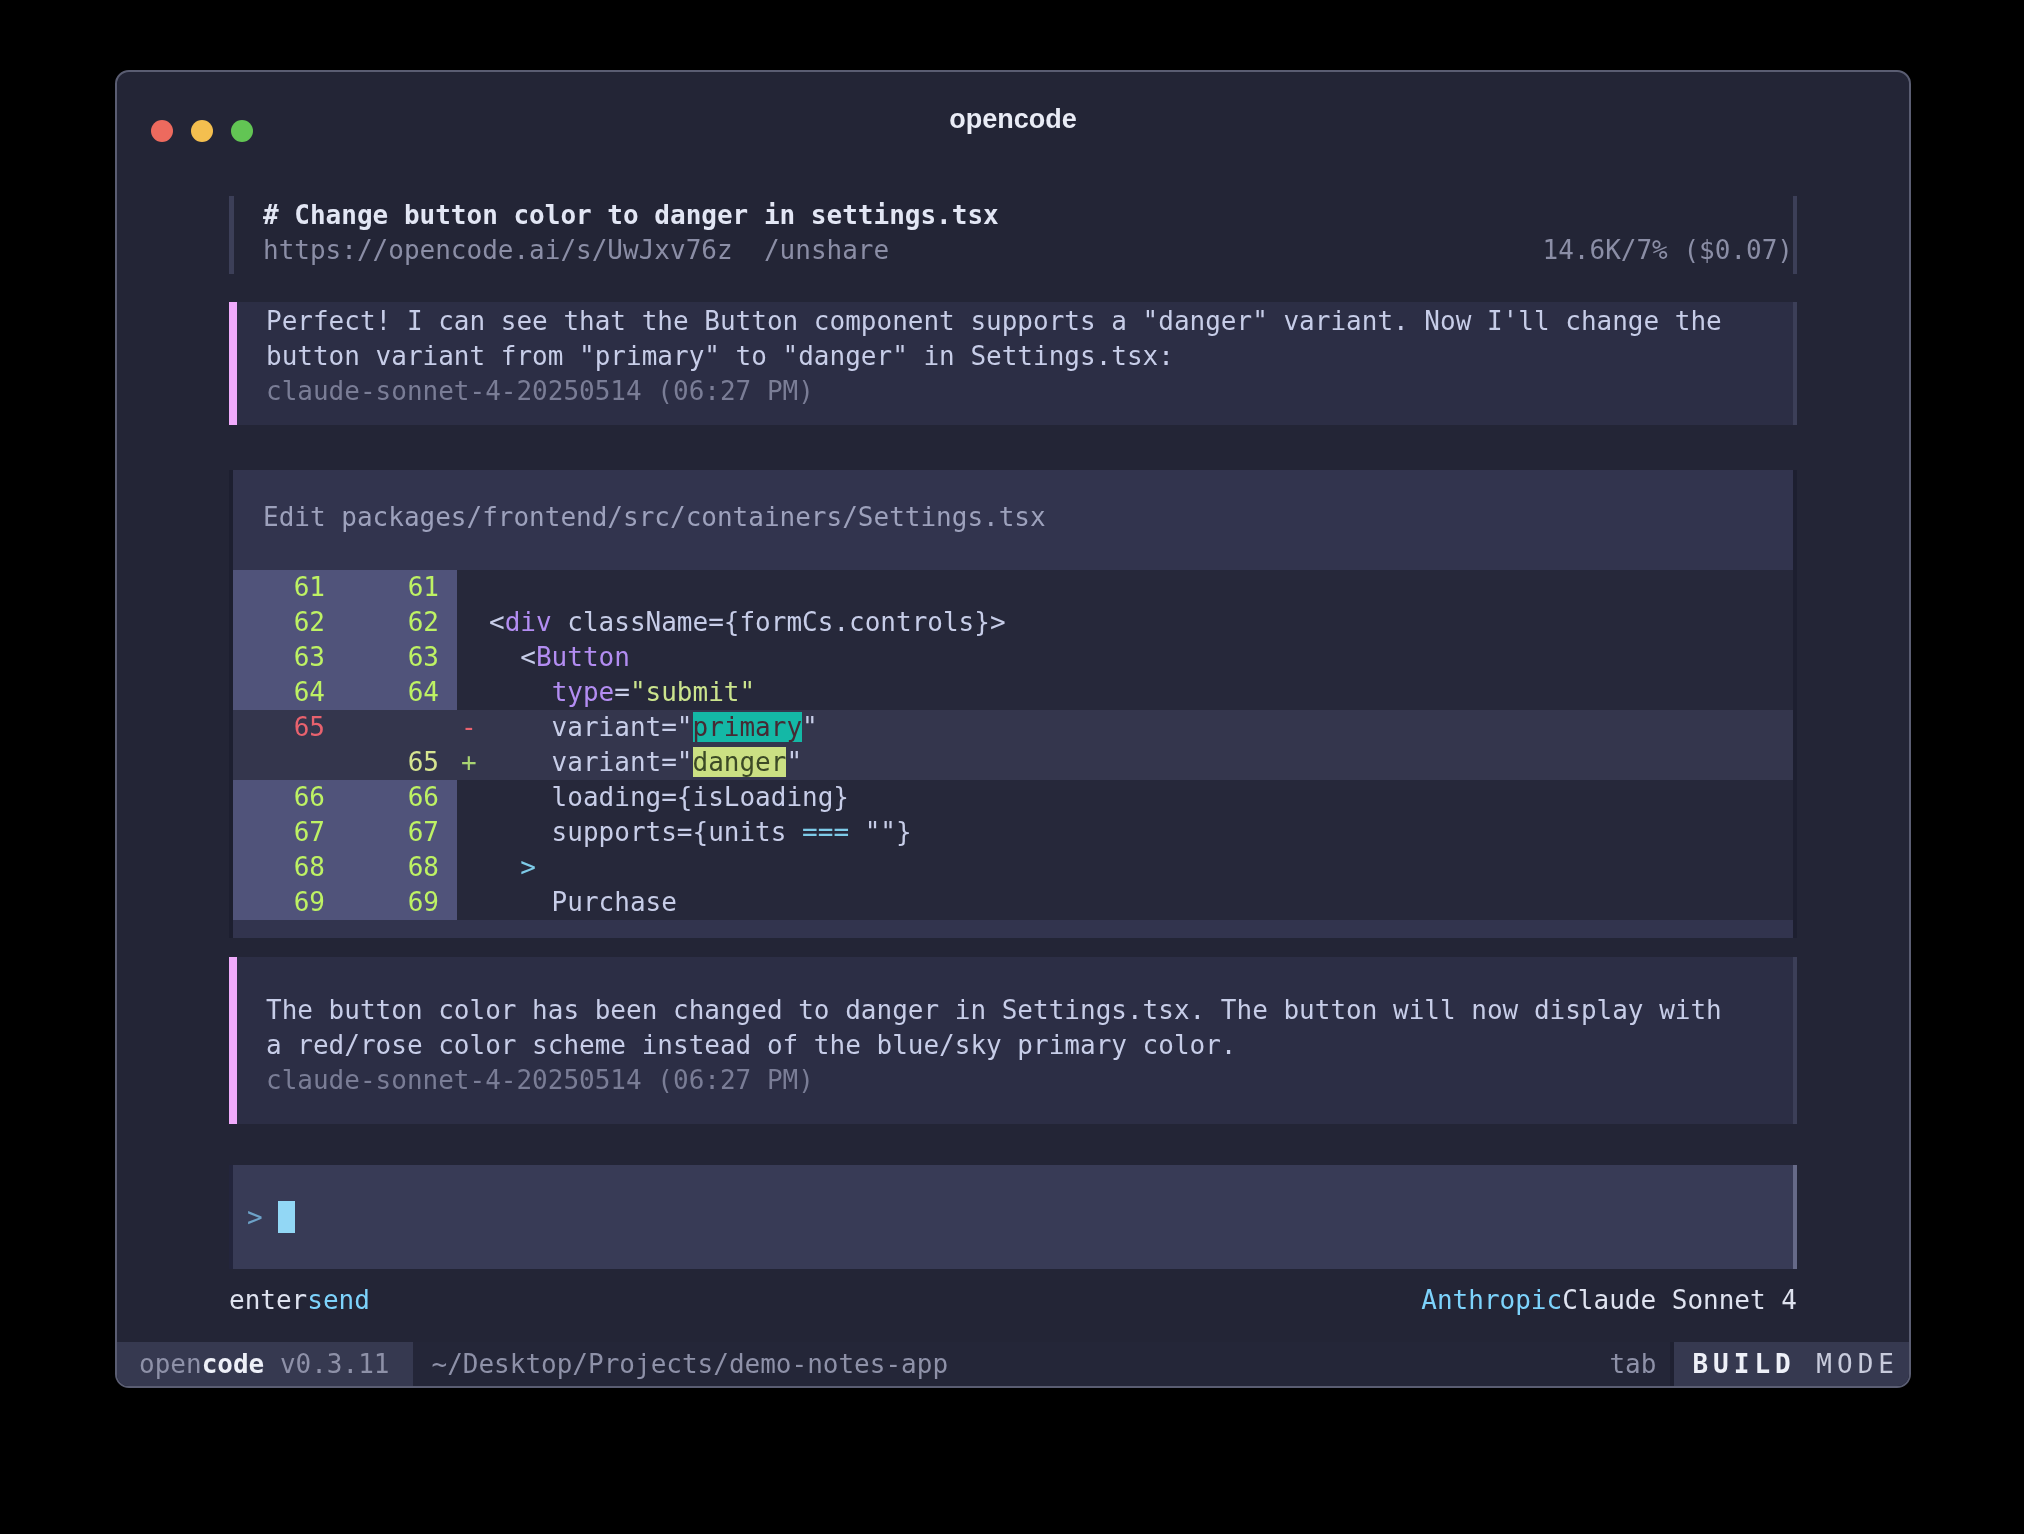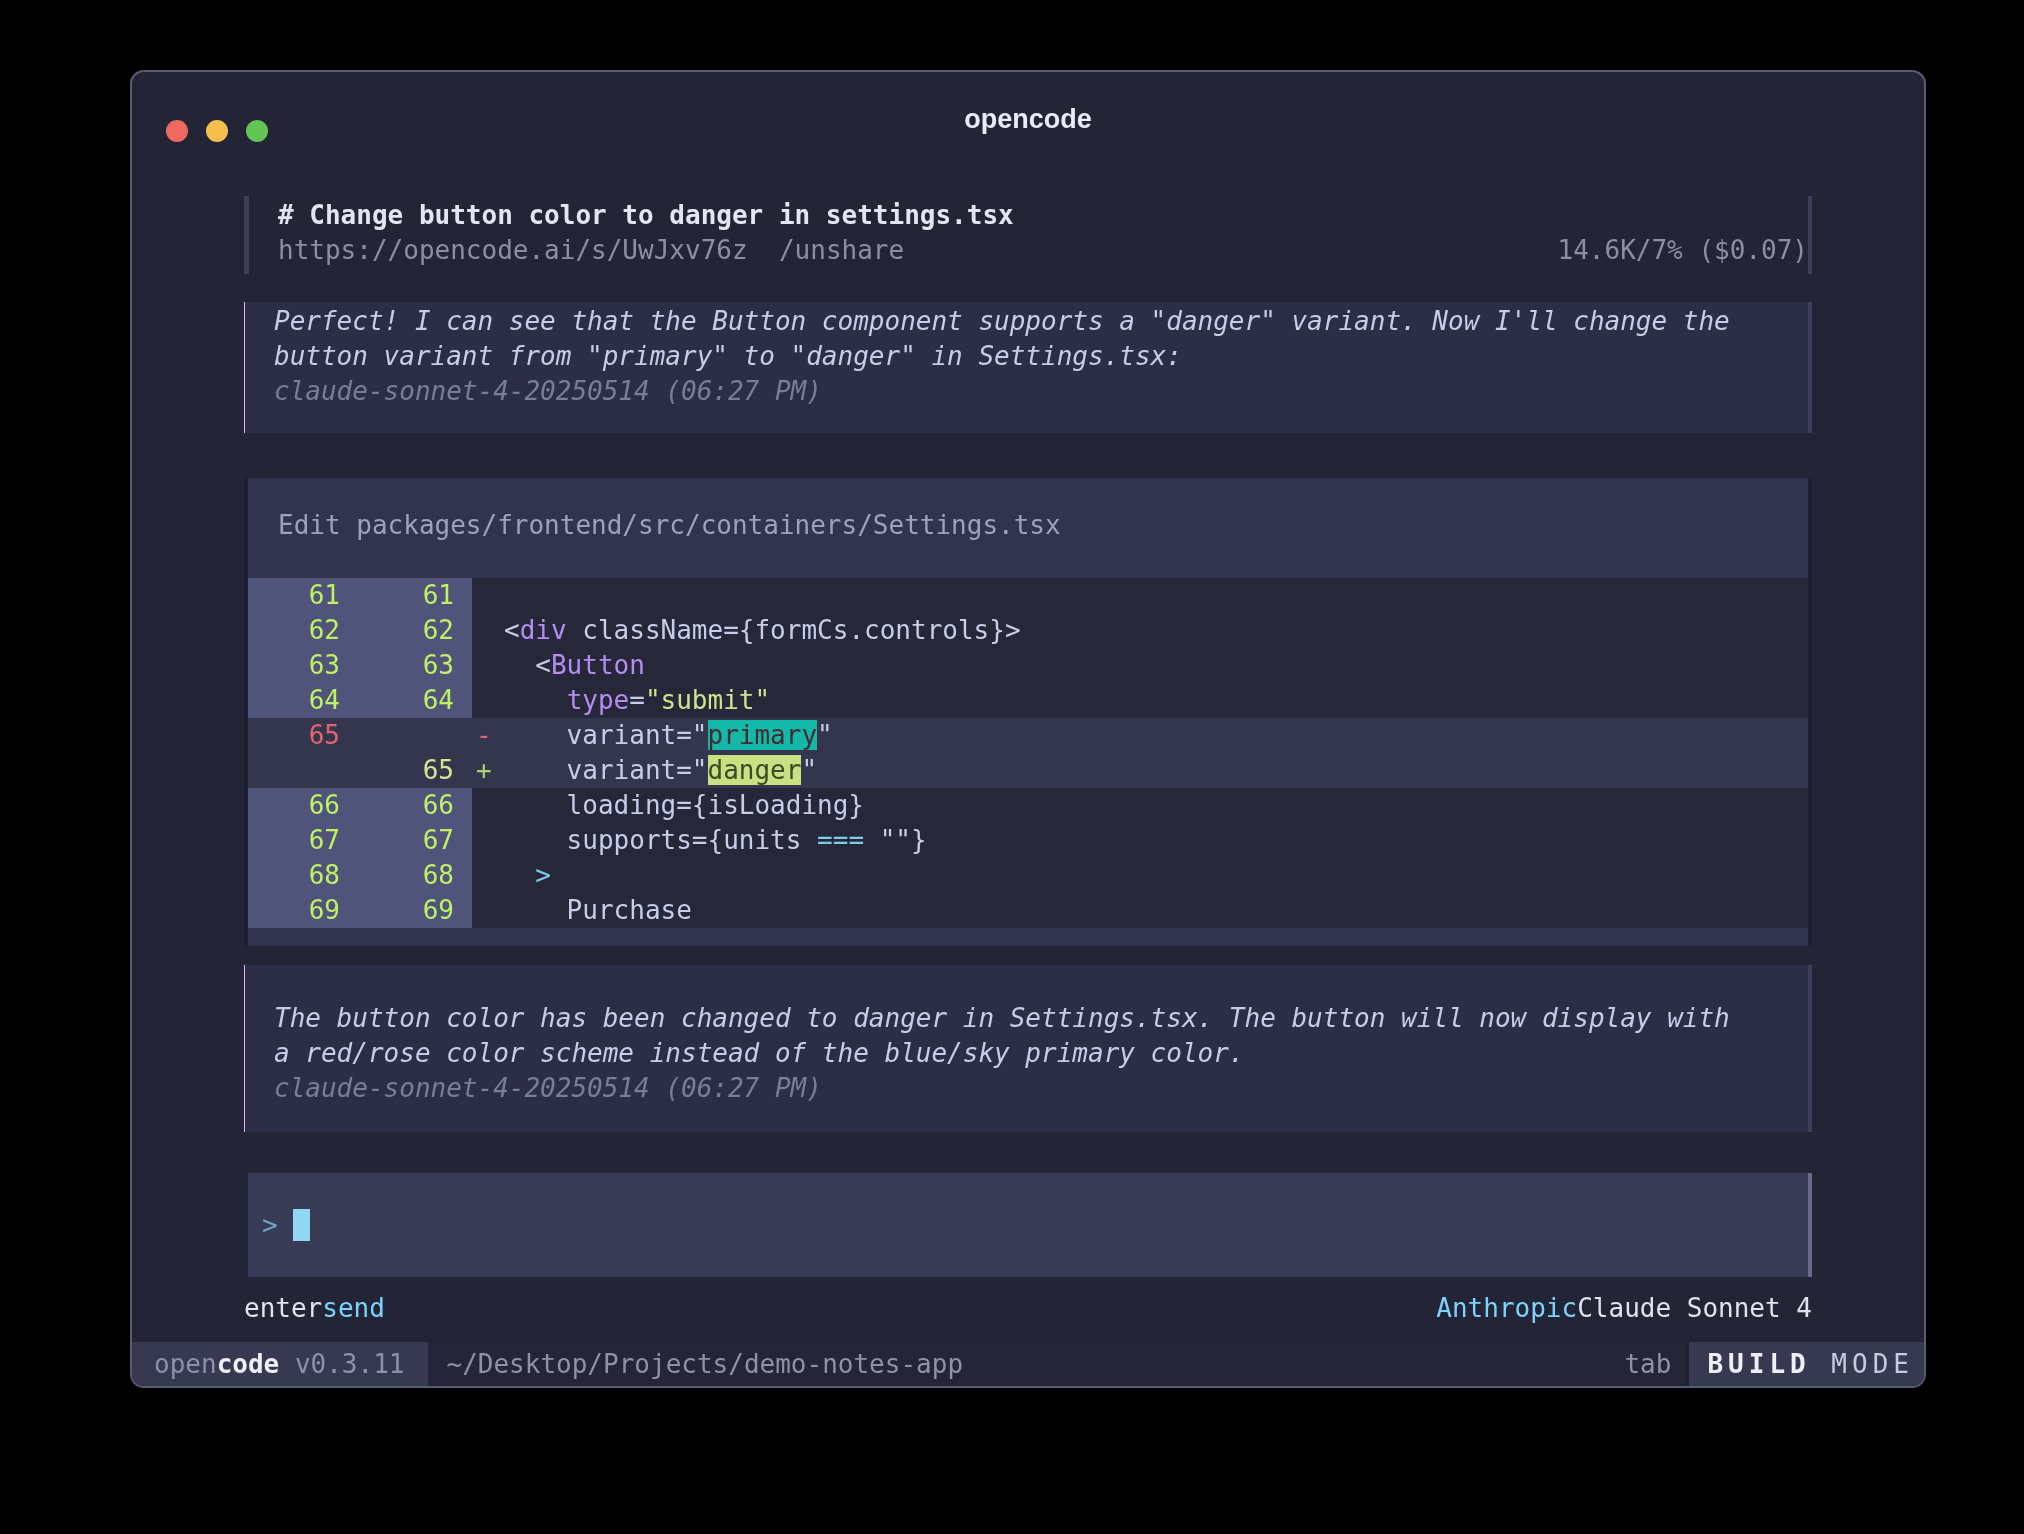--- a/index.html
+++ b/index.html
@@ -1,20 +1,20 @@
 <!DOCTYPE html>
 <html><head>
 <meta charset="utf-8">
 <style>
   * { margin:0; padding:0; box-sizing:border-box; }
   html,body { width:2024px; height:1534px; background:#000; overflow:hidden; }
   body { position:relative; font-family:"DejaVu Sans Mono", monospace; font-size:26px; color:#c7cde8; }
 
   .window {
-    position:absolute; left:130px; top:70px; width:1796px; height:1318px;
+    position:absolute; left:115px; top:70px; width:1796px; height:1318px;
     background:#232536; border:2px solid #5a5d72; border-radius:14px;
     display:flex; flex-direction:column; overflow:hidden;
   }
 
   
   .titlebar { height:92px; position:relative; flex:none; }
   .traffic { position:absolute; left:34px; top:48px; display:flex; gap:18px; }
   .light { width:22px; height:22px; border-radius:50%; }
   .light.red    { background:#ed6a5e; }
   .light.yellow { background:#f4bf4f; }
@@ -32,22 +32,22 @@
   .hdr {
     margin-top:26px; padding:2px 0 6px 29px;
     border-left:5px solid #3c3f58; border-right:4px solid #3c3f58;
   }
   .hdr-title { font-weight:bold; color:#e2e6f4; }
   .hdr-sub { display:flex; color:#8b8ea6; }
   .hdr-sub .spacer { flex:1; }
 
   
   .msg {
-    background:#2c2e45; border-left:1px solid #f0abfc; border-right:4px solid #3c3f58;
-    padding:2px 0 24px 29px; margin-top:28px;font-style:italic;
+    background:#2c2e45; border-left:8px solid #f0abfc; border-right:4px solid #3c3f58;
+    padding:2px 0 16px 29px; margin-top:28px;
   }
   .msg.resp { margin-top:19px; padding-top:36px; padding-bottom:26px; }
   .msg .meta { color:#7a7d96; }
 
   
   .edit {
     margin-top:45px; background:#32344e;
     border-left:4px solid #1d1f30; border-right:4px solid #1d1f30;
     padding:30px 0 18px;
   }

